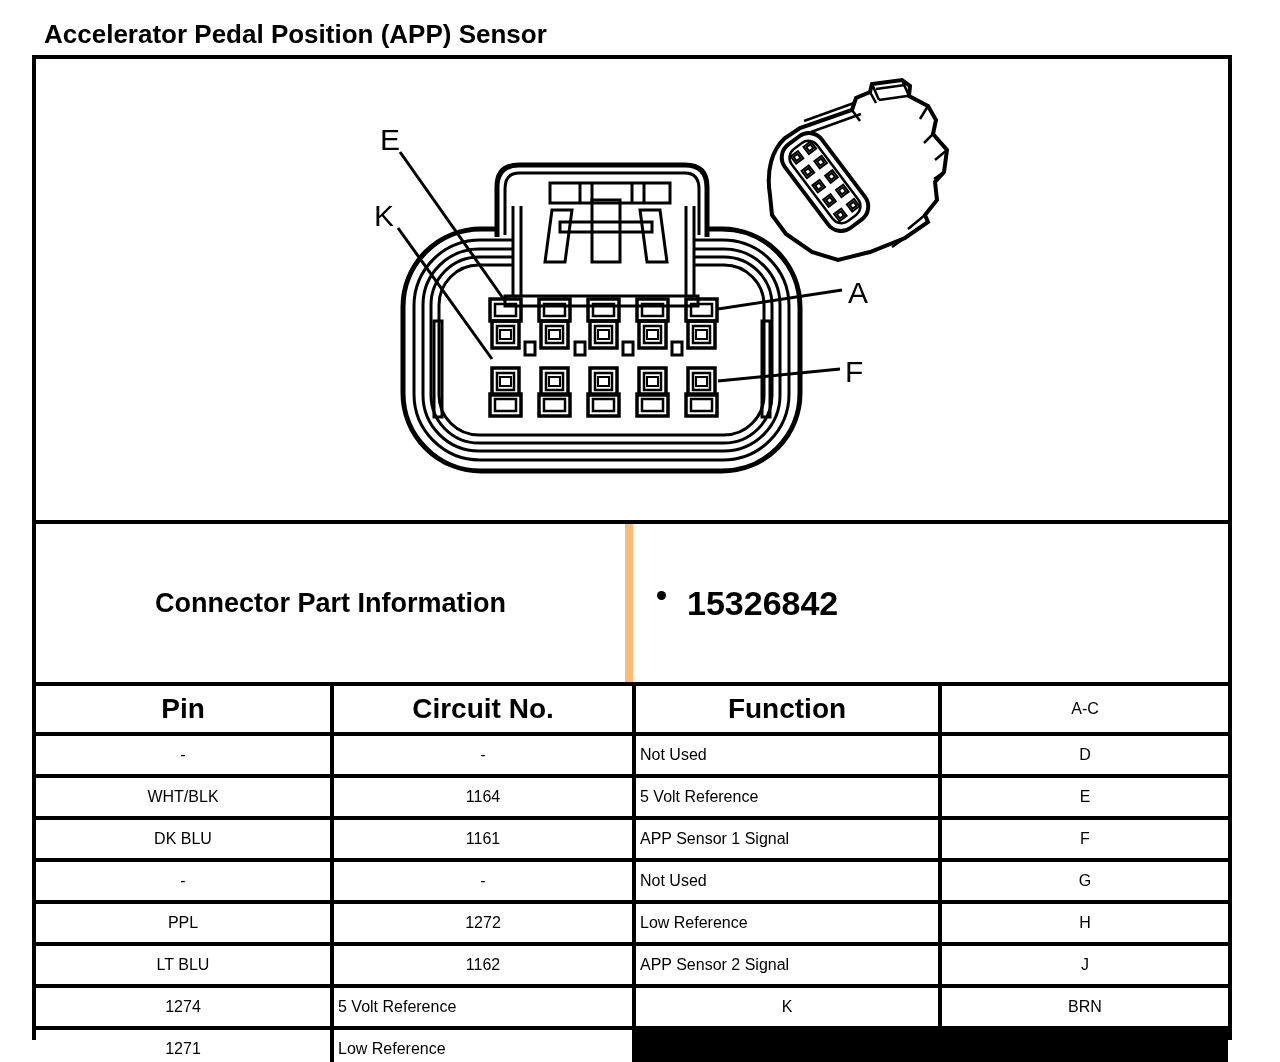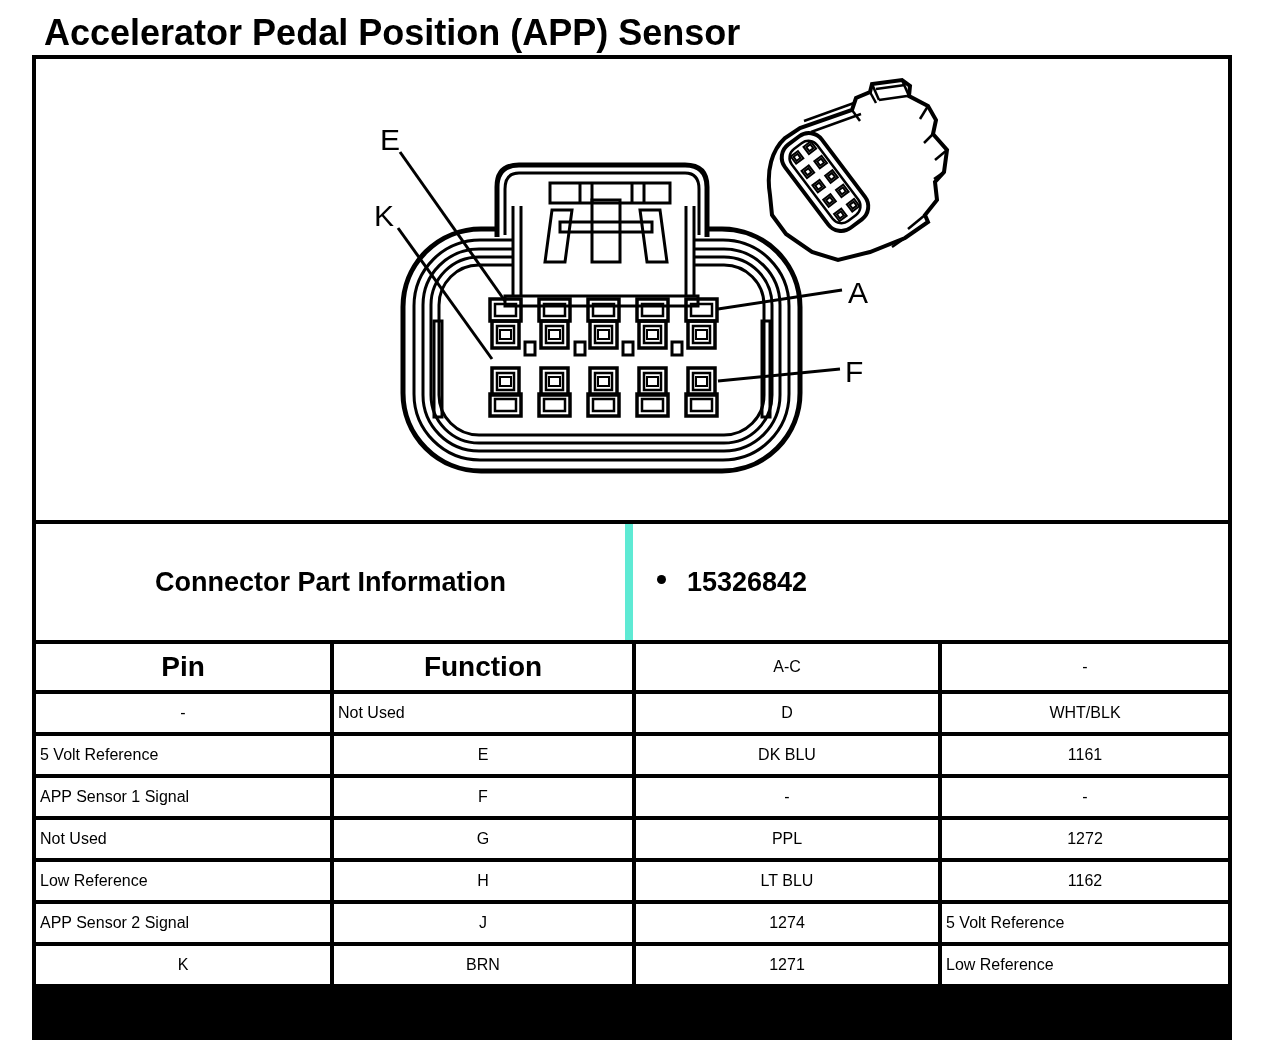--- a/index.html
+++ b/index.html
@@ -2,41 +2,41 @@
 <html><head>
 <meta charset="utf-8">
 <style>
   html,body{margin:0;padding:0;background:#fff;}
   body{
     width:1280px;height:1062px;position:relative;overflow:hidden;
     font-family:"Liberation Sans",sans-serif;color:#000;
     -webkit-font-smoothing:antialiased;
   }
   .page-title{
-    position:absolute;left:44px;top:12px;margin:0;
-    font-size:36px;font-weight:bold;letter-spacing:0;
+    position:absolute;left:44px;top:19px;margin:0;
+    font-size:26px;font-weight:bold;letter-spacing:0;
   }
   .doc-box{
     position:absolute;left:32px;top:55px;width:1200px;height:985px;
     box-sizing:border-box;border:4px solid #000;background:#000;
     display:flex;flex-direction:column;row-gap:4px;
   }
   .diagram-area{height:461px;background:#fff;position:relative;flex:none;}
   .diagram-area svg{position:absolute;left:0;top:0;}
 
-  .info-row{height:116px;flex:none;display:flex;column-gap:4px;background:#5eead4;gap:8px;}
+  .info-row{height:158px;flex:none;display:flex;column-gap:4px;background:#fdba74;gap:8px;}
   .info-cell-left{
     width:589px;flex:none;background:#fff;display:flex;align-items:center;justify-content:center;
     font-size:27px;font-weight:bold;text-align:center;
   }
   .info-cell-right{flex:1;background:#fff;display:flex;flex-direction:column;justify-content:center;padding:4px 0;}
   .bullet-list{list-style:none;margin:0;padding:0 0 0 22px;}
   .bullet-item{
     position:relative;padding-left:32px;max-width:480px;
-    font-size:27px;font-weight:bold;line-height:1.5;
+    font-size:34px;font-weight:bold;line-height:1.5;
   }
   .bullet-item .bullet{
     position:absolute;left:2px;top:13px;width:9px;height:9px;border-radius:50%;background:#000;
   }
 
   .pin-table{
     flex:none;display:grid;background:#000;gap:4px;
     grid-template-columns:294px 298px 302px 1fr;
     grid-template-rows:46px repeat(8,38px);
   }
@@ -193,29 +193,31 @@
       <ul class="bullet-list">
         <li class="bullet-item">
           <span class="bullet"></span><span>15326842</span>
         </li>
       </ul>
     </div>
   </div>
 
   <div class="pin-table">
     <div class="cell hdr">Pin</div>
+    <div class="cell hdr">Circuit No.</div>
     <div class="cell hdr">Function</div>
 
     <div class="cell">A-C</div>
     <div class="cell">-</div>
     <div class="cell">-</div>
     <div class="cell fn">Not Used</div>
 
     <div class="cell">D</div>
     <div class="cell">WHT/BLK</div>
+    <div class="cell">1164</div>
     <div class="cell fn">5 Volt Reference</div>
 
     <div class="cell">E</div>
     <div class="cell">DK BLU</div>
     <div class="cell">1161</div>
     <div class="cell fn">APP Sensor 1 Signal</div>
 
     <div class="cell">F</div>
     <div class="cell">-</div>
     <div class="cell">-</div>

